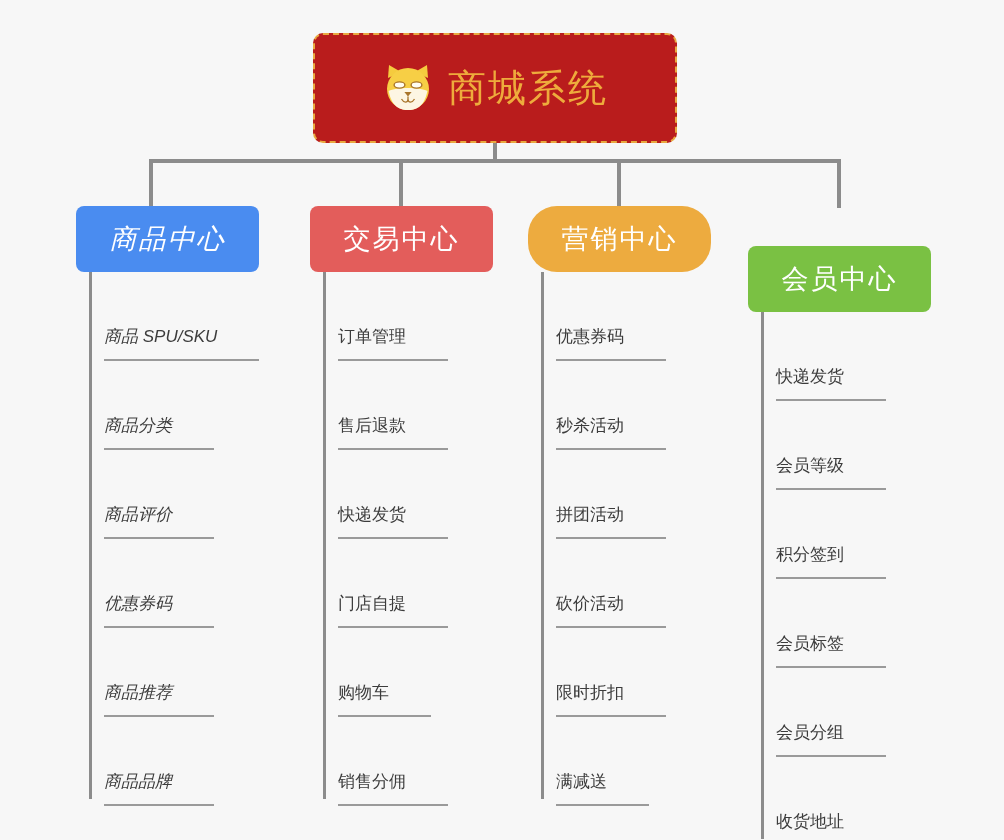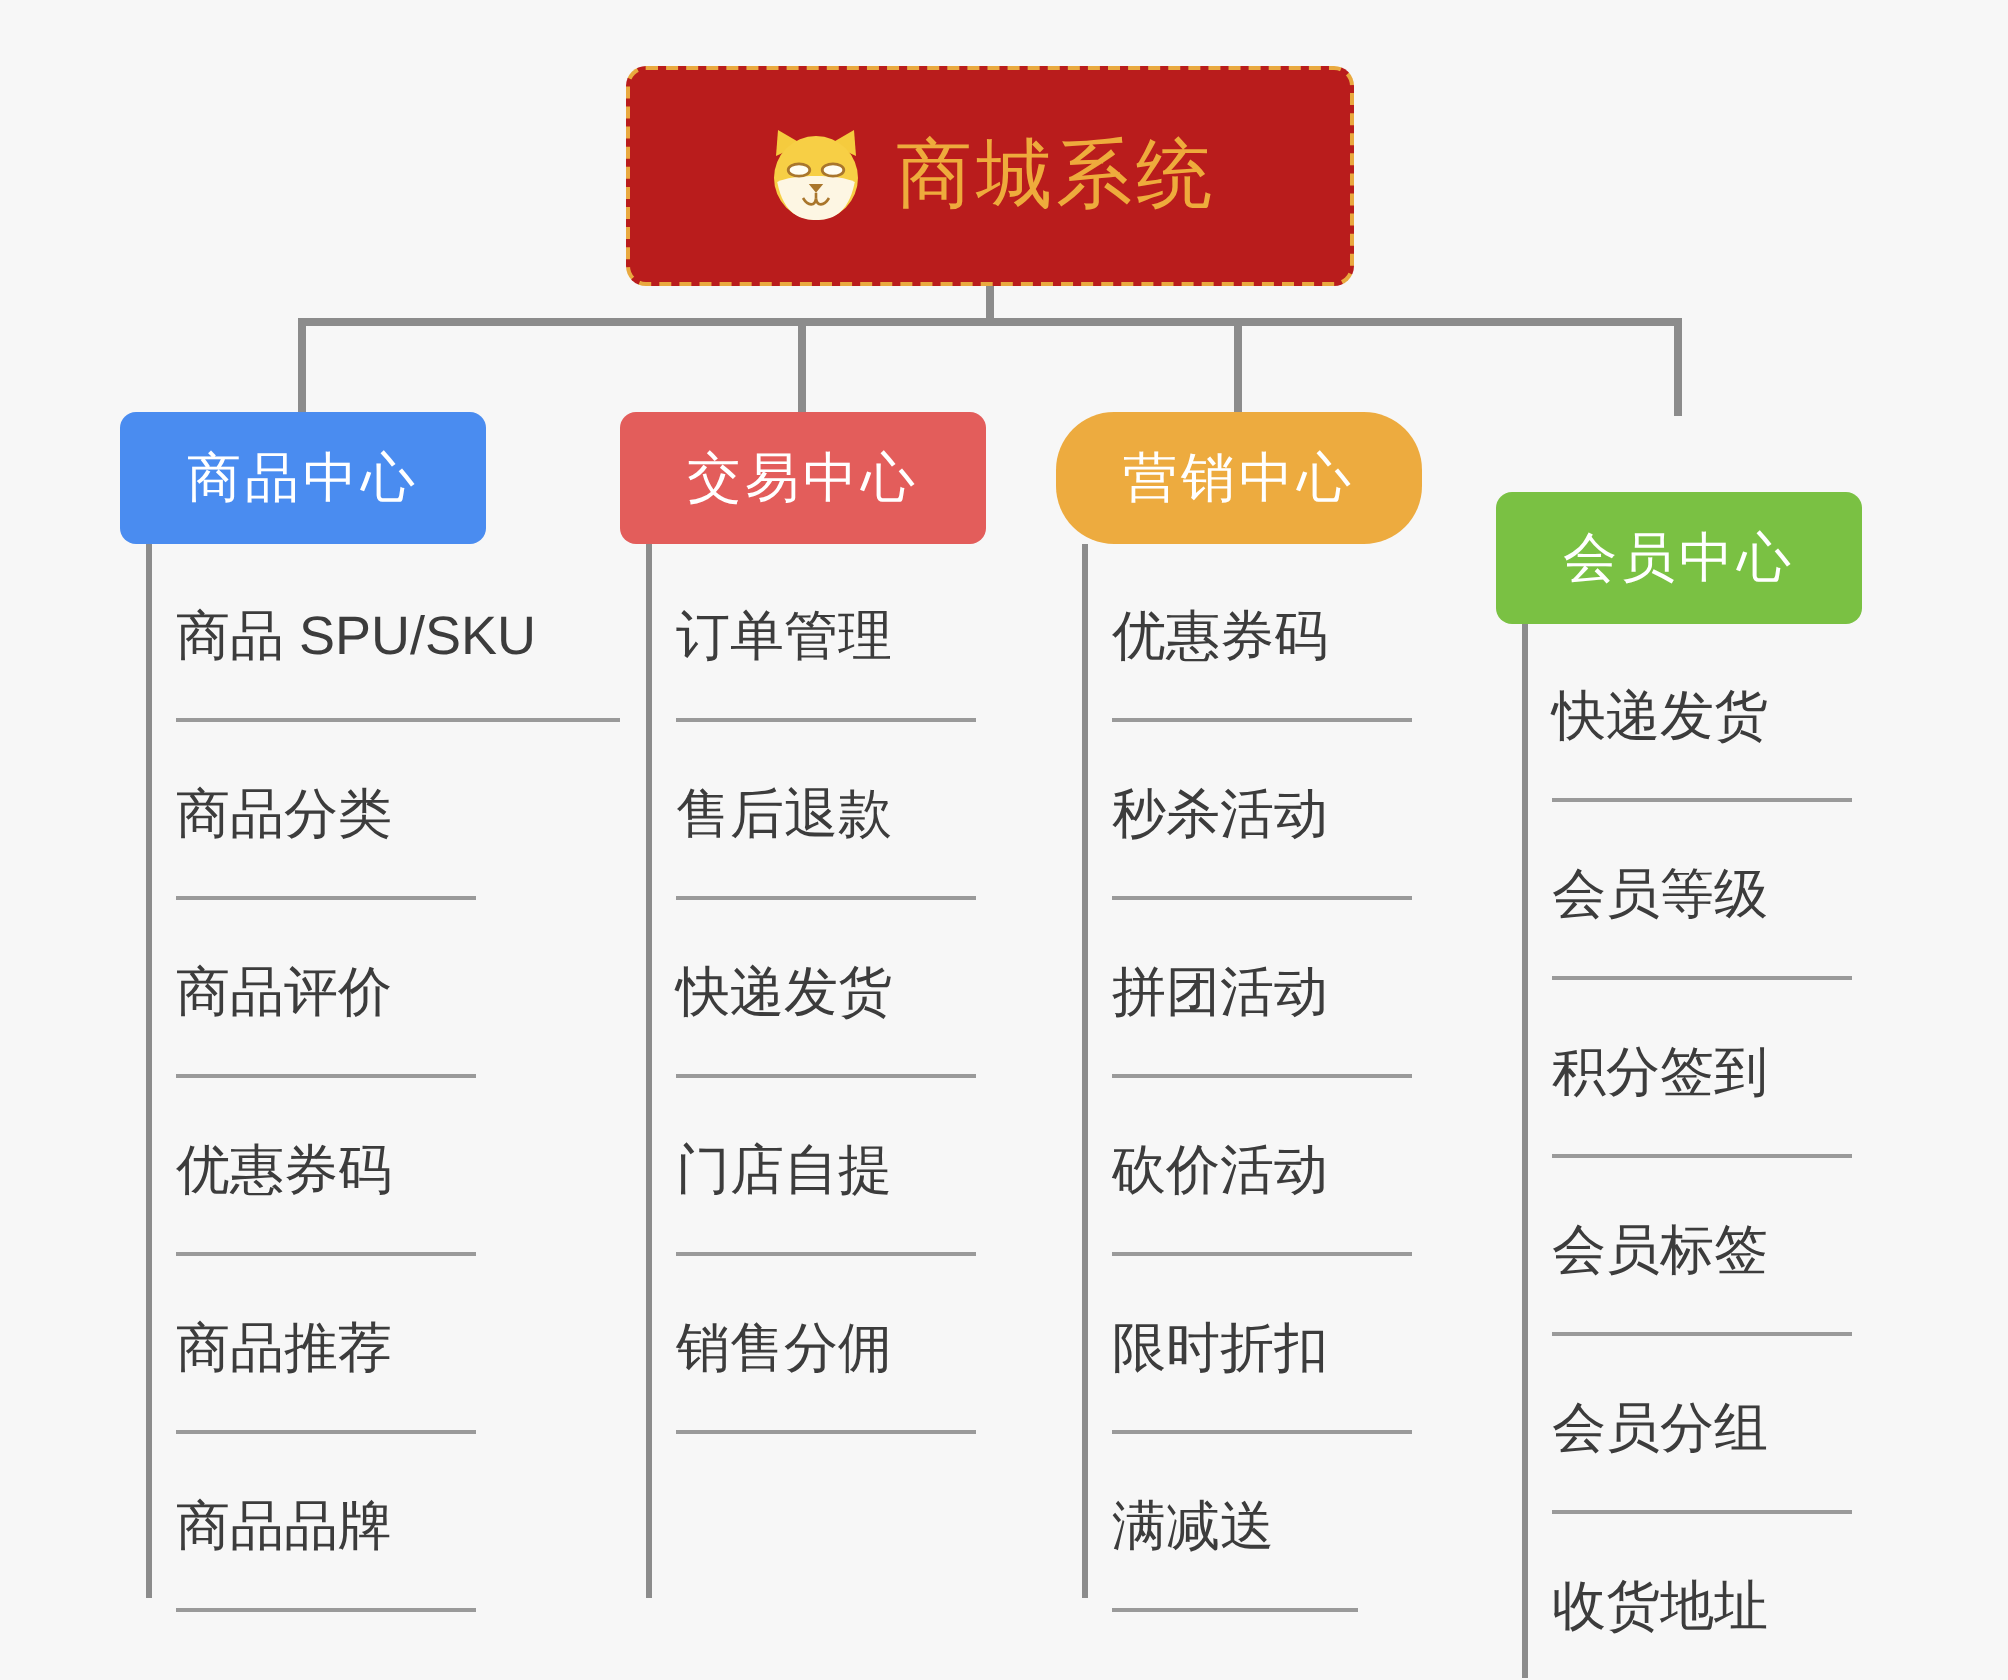--- a/index.html
+++ b/index.html
@@ -107,24 +107,24 @@
   }
   .leaf {
     position: relative;
     height: 89px;
     box-sizing: border-box;
     display: flex;
     align-items: flex-end;
     padding-left: 30px;
   }
   .leaf-label {
-    font-size: 27px;
+    font-size: 17px;
     color: #3c3c3c;
     line-height: 1.1;
-    padding-bottom: 25px;
+    padding-bottom: 12px;
     white-space: nowrap;
     border-bottom: 2px solid #9a9a9a;
     box-sizing: border-box;
     
     padding-right: 42px;
     margin-left: -16px;
   }
 </style>
 </head>
 <body style="background: rgb(247, 247, 247);">
@@ -153,21 +153,21 @@
     <span class="root-title">商城系统</span>
   </div>
 
   <div class="conn conn-v-root"></div>
   <div class="conn conn-h-bus"></div>
   <div class="conn conn-drop" id="drop0" style="left: 149px;"></div>
   <div class="conn conn-drop" id="drop1" style="left: 399px;"></div>
   <div class="conn conn-drop" id="drop2" style="left: 617px;"></div>
   <div class="conn conn-drop" id="drop3" style="left: 837px;"></div>
 
-  <div class="branch" id="branch0" style="left: 60px; width: 183px;">
+  <div class="branch" id="branch0" style="left: 76px; width: 183px; font-style: italic;">
     <div class="branch-header" style="background: rgb(74, 140, 240);">商品中心</div>
     <div class="branch-body">
       <div class="spine" style="height: 527px;"></div>
       <div class="leaf">
           <span class="leaf-label">商品 SPU/SKU</span>
         </div>
       <div class="leaf">
           <span class="leaf-label">商品分类</span>
         </div>
       <div class="leaf">
@@ -195,20 +195,23 @@
       <div class="leaf">
           <span class="leaf-label">售后退款</span>
         </div>
       <div class="leaf">
           <span class="leaf-label">快递发货</span>
         </div>
       <div class="leaf">
           <span class="leaf-label">门店自提</span>
         </div>
       <div class="leaf">
+          <span class="leaf-label">购物车</span>
+        </div>
+      <div class="leaf">
           <span class="leaf-label">销售分佣</span>
         </div>
     </div>
   </div>
 
   <div class="branch" id="branch2" style="left: 528px; width: 183px;">
     <div class="branch-header" style="background: rgb(237, 171, 63); border-radius: 29px;">营销中心</div>
     <div class="branch-body">
       <div class="spine" style="height: 527px;"></div>
       <div class="leaf">

